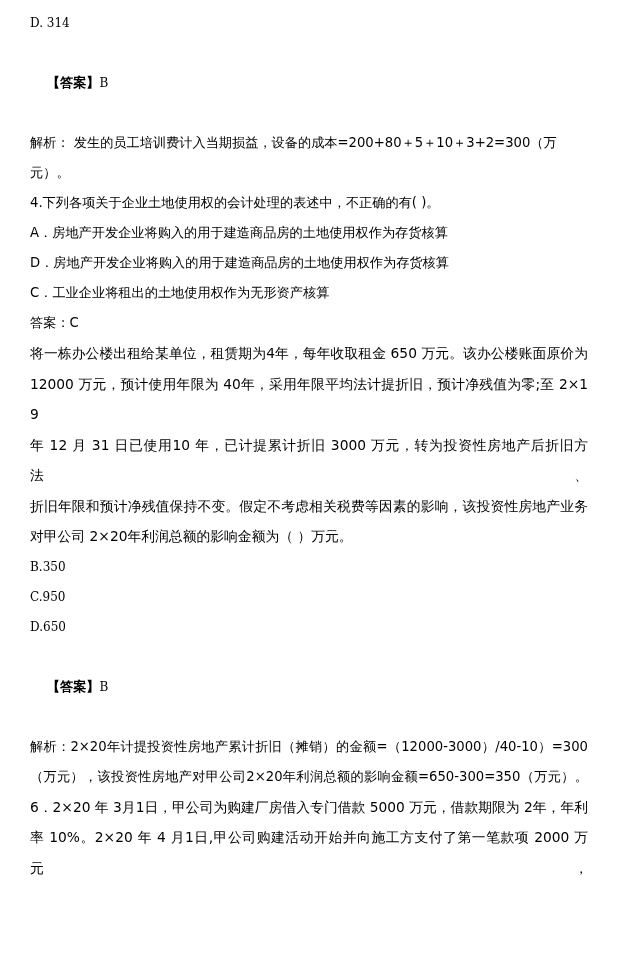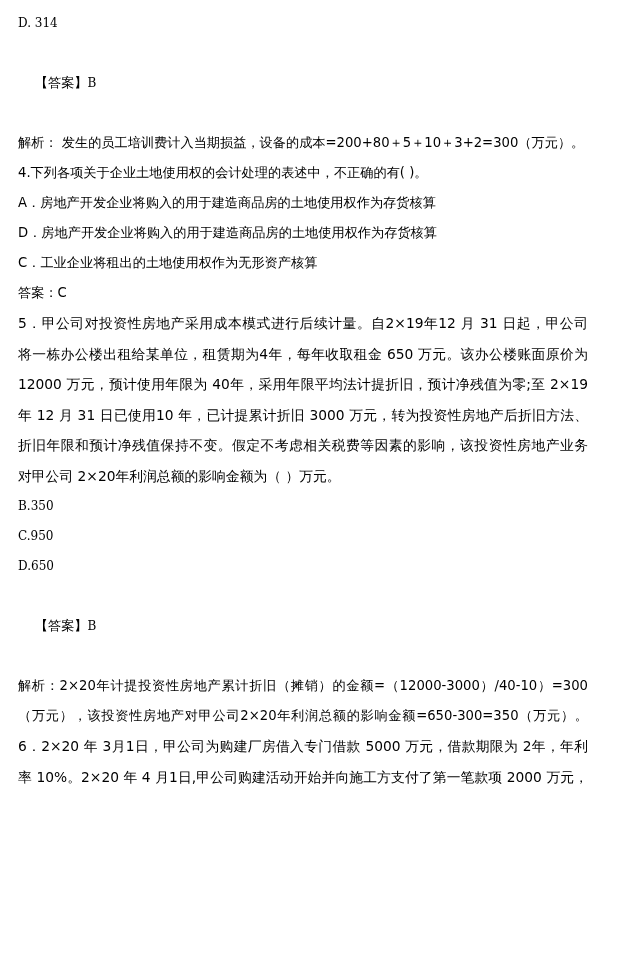--- a/index.html
+++ b/index.html
@@ -15,21 +15,21 @@
     font-family: "DejaVu Sans", sans-serif;
     color: #000000;
     -webkit-font-smoothing: none;
   }
   .page {
     position: relative;
     width: 617px;
     height: 962px;
     background: #ffffff;
     box-sizing: border-box;
-    padding: 0 29px 0 18px;
+    padding: 0 29px 0 30px;
   }
   
   .line {
     font-family: "DejaVu Sans", sans-serif;
     color: #000;
     white-space: pre-wrap;
     word-break: break-all;
   }
   
   .body-line {
@@ -46,21 +46,21 @@
   .opt-line {
     font-size: 12px;
     line-height: 30px;
     font-family: "DejaVu Serif", serif;
   }
   .latin-small {
     font-family: "DejaVu Serif", serif;
     font-size: 12px;
   }
   .bold {
-    font-weight: normal;
+    font-weight: bold;
   }
   .justify {
     text-align: justify;
     text-align-last: justify;
   }
   .nojust {
     text-align: left;
   }
   
   .top-pad { height: 8px; }
@@ -85,21 +85,20 @@
   <div class="line body-line nojust">A．房地产开发企业将购入的用于建造商品房的土地使用权作为存货核算</div>
 
 
   <div class="line body-line nojust">D．房地产开发企业将购入的用于建造商品房的土地使用权作为存货核算</div>
 
   <div class="line body-line nojust">C．工业企业将租出的土地使用权作为无形资产核算</div>
 
   <div class="line body-line nojust">答案：C</div>
 
 
-  <div class="line stem-line justify">5．甲公司对投资性房地产采用成本模式进行后续计量。自2×19年12 月 31 日起，甲公司</div>
   <div class="line stem-line justify">将一栋办公楼出租给某单位，租赁期为4年，每年收取租金 650 万元。该办公楼账面原价为</div>
   <div class="line stem-line justify">12000 万元，预计使用年限为 40年，采用年限平均法计提折旧，预计净残值为零;至 2×19</div>
   <div class="line stem-line justify">年 12 月 31 日已使用10 年，已计提累计折旧 3000 万元，转为投资性房地产后折旧方法、</div>
   <div class="line stem-line justify">折旧年限和预计净残值保持不变。假定不考虑相关税费等因素的影响，该投资性房地产业务</div>
   <div class="line stem-line nojust">对甲公司 2×20年利润总额的影响金额为（ ）万元。</div>
 
   <div class="line opt-line nojust">B.350</div>
   <div class="line opt-line nojust">C.950</div>
   <div class="line opt-line nojust">D.650</div>
 

